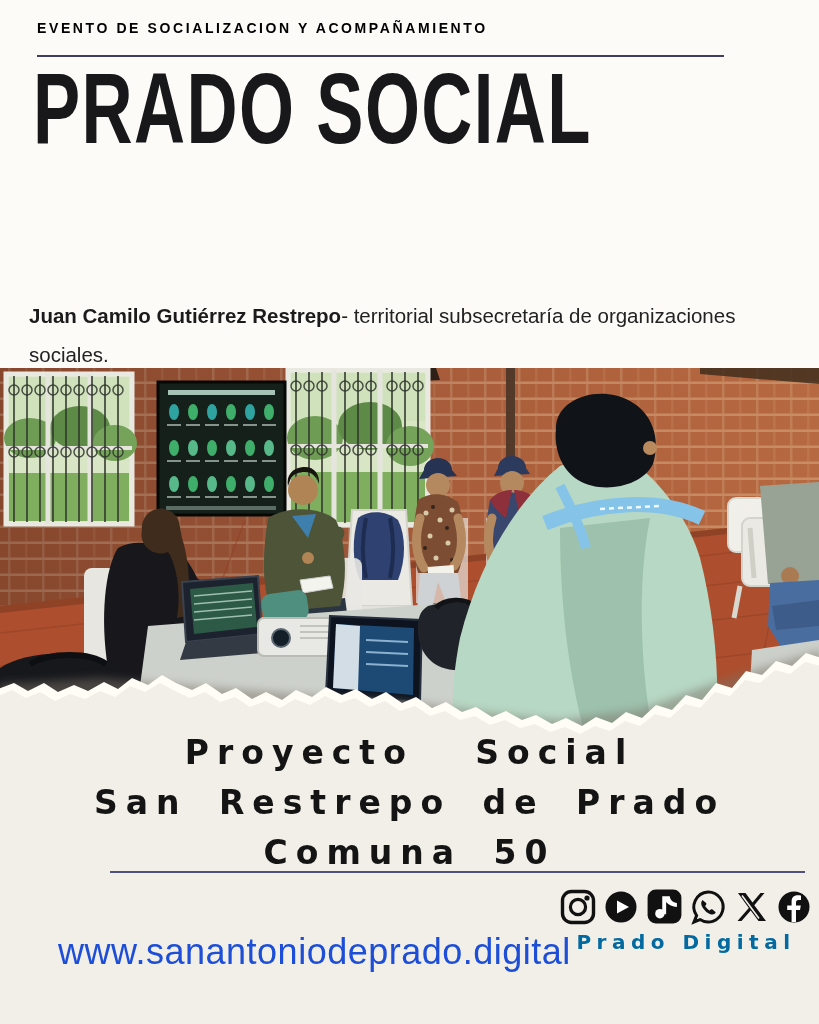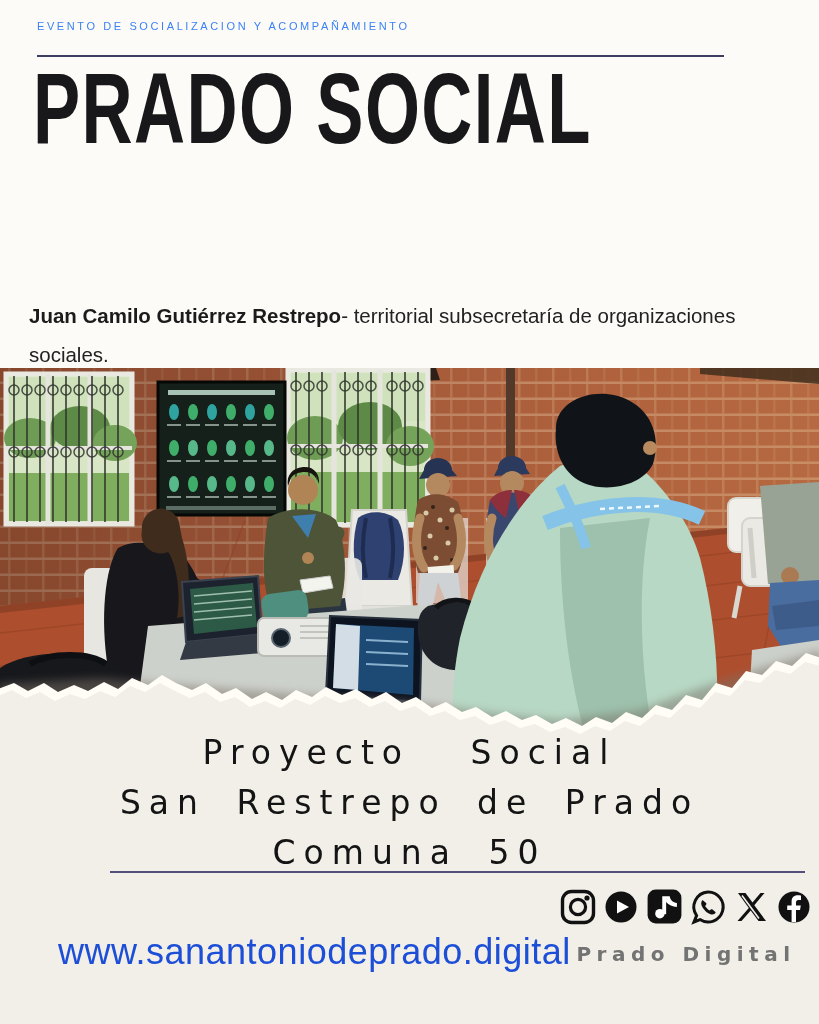--- a/index.html
+++ b/index.html
@@ -3,21 +3,21 @@
 <meta charset="utf-8">
 <style>
   html,body{margin:0;padding:0;background:#ffffff;}
   .poster{
     position:relative;width:819px;height:1024px;overflow:hidden;
     background:#fcfbf8;font-family:"Liberation Sans",sans-serif;
   }
   
   .kicker{
     position:absolute;left:37px;top:20px;
-    font-size:11px;font-weight:normal;letter-spacing:2.6px;color:#3b82f6;white-space:nowrap;
+    font-size:14px;font-weight:bold;letter-spacing:2.6px;color:#000000;white-space:nowrap;
   }
   .rule-top{position:absolute;left:37px;top:55px;width:687px;height:2px;background:#3e3e62;}
   .title{
     position:absolute;left:33px;top:58px;line-height:1;
     font-size:101px;font-weight:bold;color:#18181b;letter-spacing:2px;white-space:nowrap;
     transform:scaleX(0.70);transform-origin:left top;
   }
   .details{
     position:absolute;left:37px;top:172px;
     font-size:27px;font-weight:bold;letter-spacing:1.2px;color:#2e2e33;line-height:40px;
@@ -28,35 +28,35 @@
   }
   .speaker b{font-weight:bold;color:#1b1b1b;}
   
   .photo{position:absolute;left:0;top:368px;width:819px;height:400px;}
   .photo svg{display:block;}
   
   .bottom{position:absolute;left:0;top:628px;width:819px;height:396px;}
   .bottom > svg{position:absolute;left:0;top:0;}
   .project{
     position:absolute;left:0;top:100px;width:819px;text-align:center;
-    font-family:"DejaVu Sans",sans-serif;font-weight:normal;font-size:33px;line-height:50px;
+    font-family:"DejaVu Sans",sans-serif;font-weight:bold;font-size:33px;line-height:50px;
     letter-spacing:8px;word-spacing:12px;color:#141414;
   }
   .project .wide{word-spacing:42px;}
   .rule-bottom{position:absolute;left:110px;top:243px;width:695px;height:2px;background:#50507a;}
   .website{
     position:absolute;left:58px;top:303px;
     font-family:Liberation Sans, sans-serif;font-size:36px;letter-spacing:0.5px;color:#1d4ed8;
   }
   .social-block{position:absolute;left:558px;top:258px;width:256px;text-align:center;}
   .icons{display:flex;justify-content:center;align-items:center;gap:3px;}
   .icons svg{display:block;}
   .brand{
-    margin-top:15px;font-family:"DejaVu Sans",sans-serif;font-weight:bold;
-    font-size:20px;letter-spacing:5.5px;color:#737373;white-space:nowrap;
+    margin-top:3px;font-family:"DejaVu Sans",sans-serif;font-weight:bold;
+    font-size:20px;letter-spacing:5.5px;color:#0369a1;white-space:nowrap;
   }
 </style>
 </head>
 <body>
 
 <div class="poster">
 
   <div class="kicker">EVENTO DE SOCIALIZACION Y ACOMPAÑAMIENTO</div>
   <div class="rule-top"></div>
   <div class="title">PRADO SOCIAL</div>

